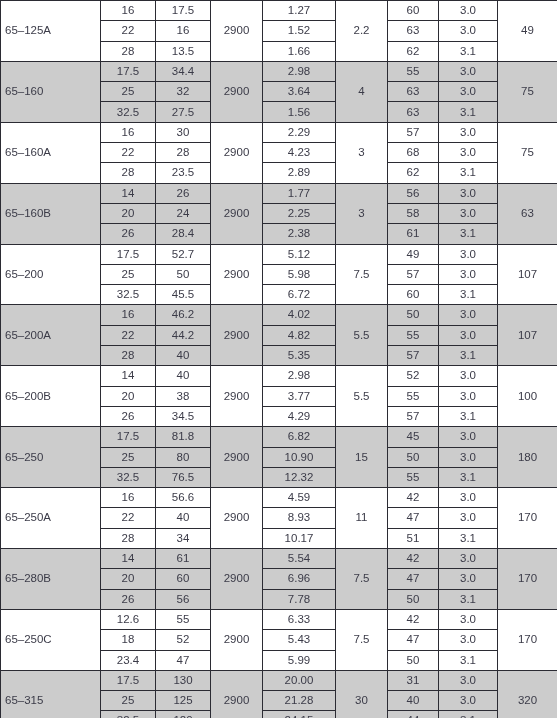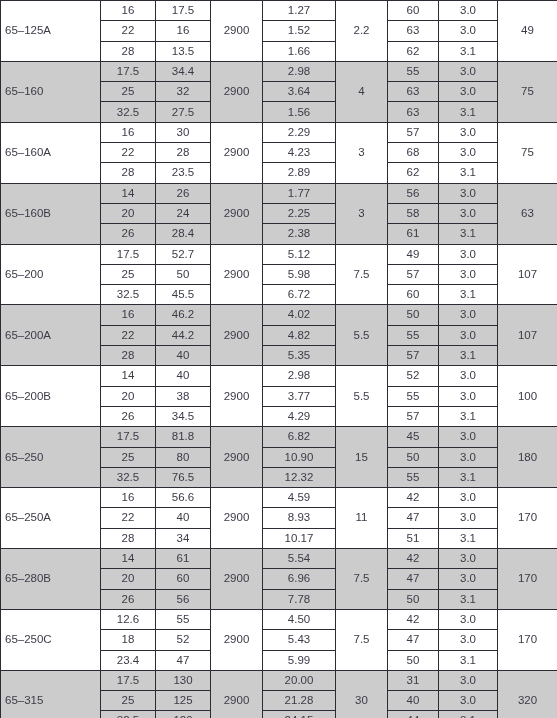--- a/index.html
+++ b/index.html
@@ -345,21 +345,21 @@
         <td>50</td>
         <td>3.1</td>
       </tr>
     </tbody>
     <tbody class="band-light">
       <tr>
         <td class="model span3" rowspan="3">65–250C</td>
         <td>12.6</td>
         <td>55</td>
         <td rowspan="3" class="span3">2900</td>
-        <td>4.50</td>
+        <td>6.33</td>
         <td rowspan="3" class="span3">7.5</td>
         <td>42</td>
         <td>3.0</td>
         <td rowspan="3" class="span3">170</td>
       </tr>
       <tr>
         <td>18</td>
         <td>52</td>
         <td>5.43</td>
         <td>47</td>

